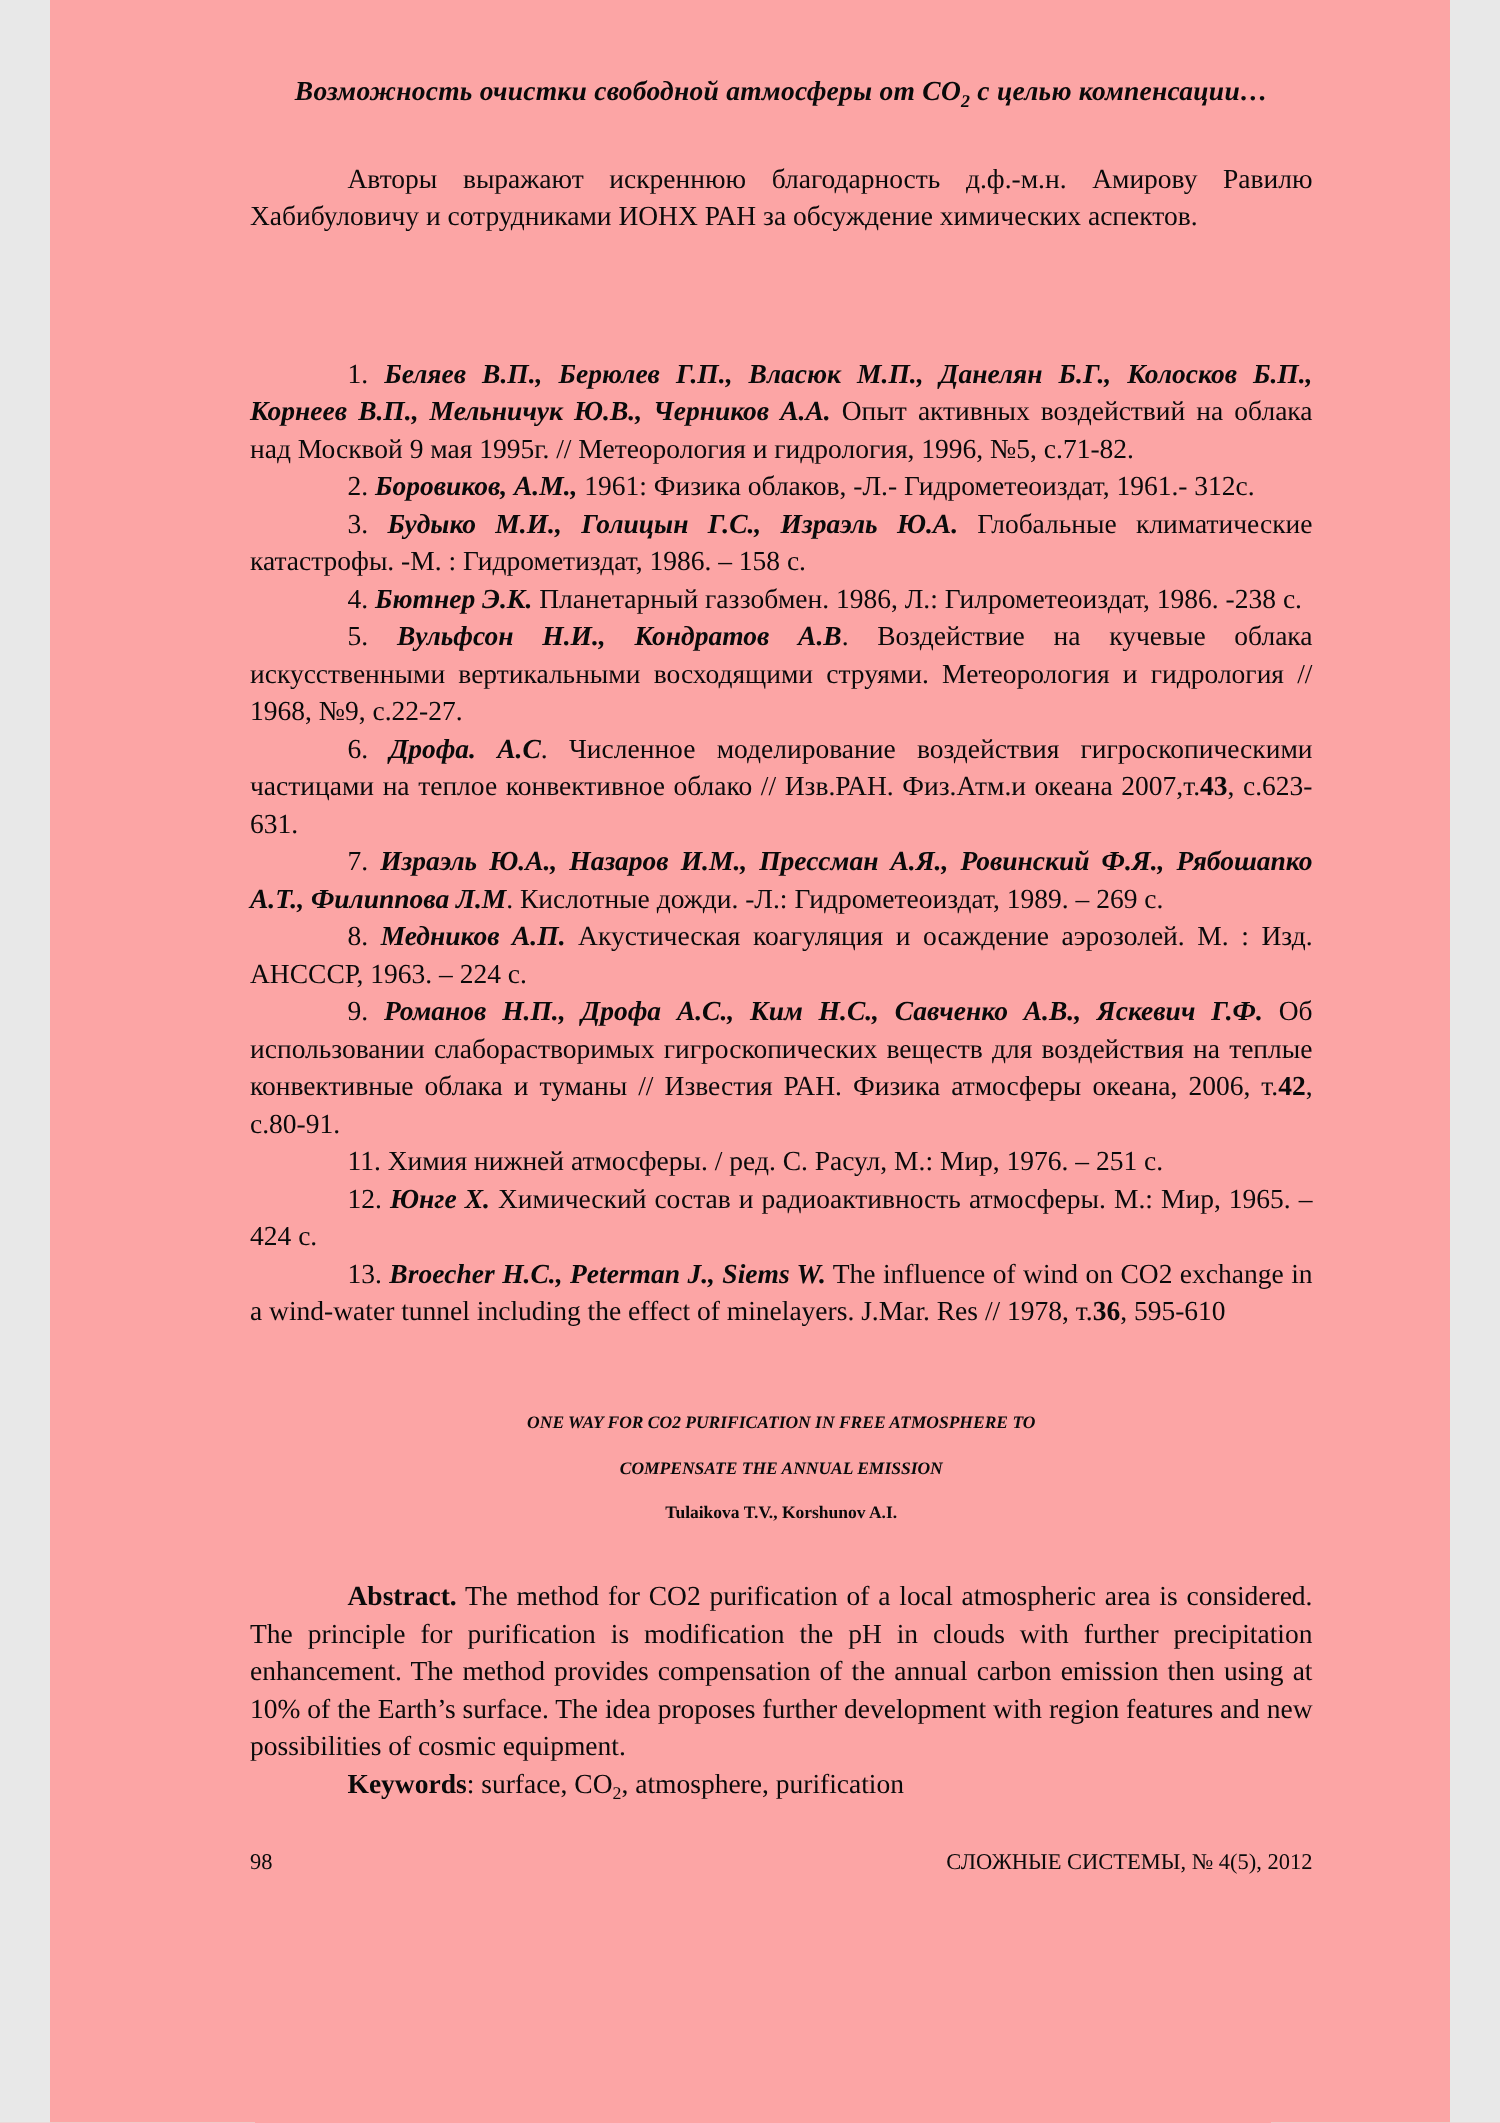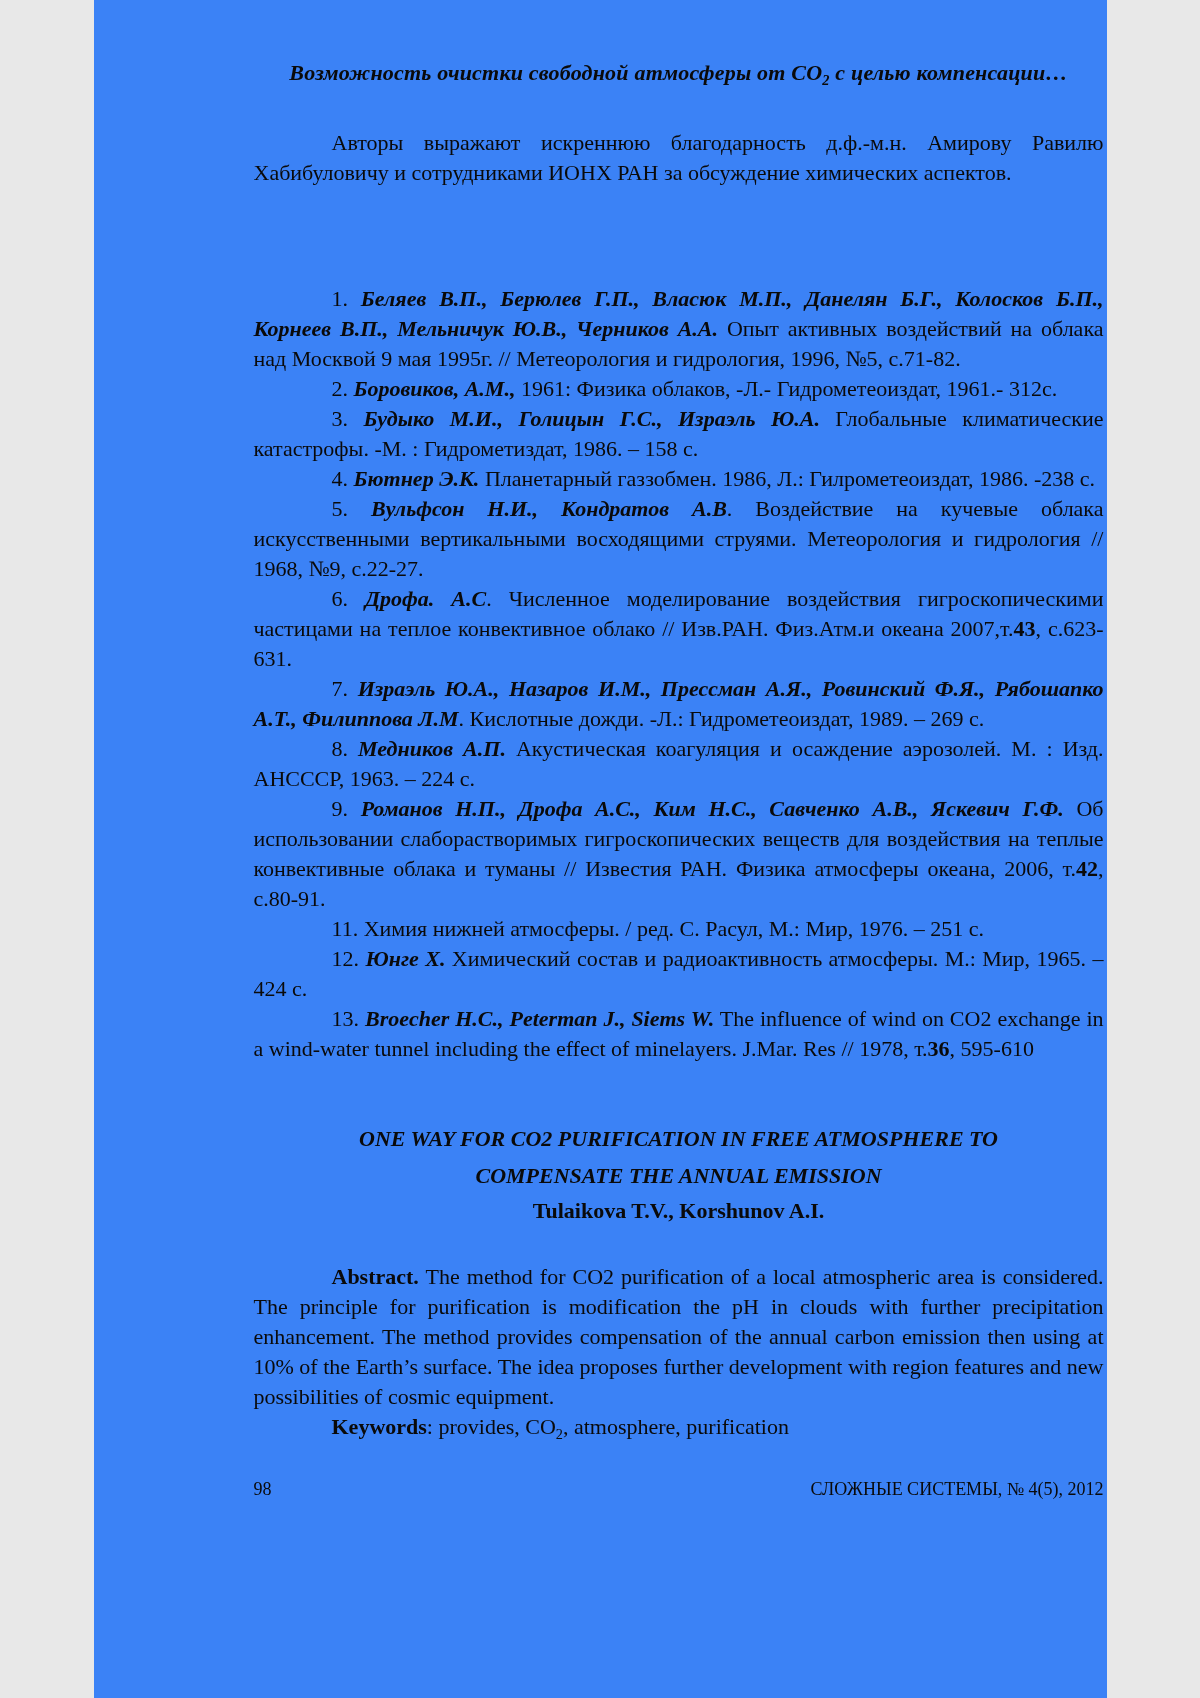--- a/index.html
+++ b/index.html
@@ -1,22 +1,22 @@
 <!DOCTYPE html>
 <html><head>
 <meta charset="utf-8">
 <style>
   html, body { margin: 0; padding: 0; background: #e8e8e8; }
   body { font-family: "Liberation Serif", "DejaVu Serif", serif; }
   .page {
     position: relative;
-    width: 1013px;
+    width: 1120px;
     height: 1698px;
     margin: 0 auto;
-    background: #3b82f6;
+    background: #fca5a5;
     color: #0a0a0a;
     overflow: hidden;
   }
   .content {
     position: absolute;
     left: 160px;
     top: 58px;
     width: 850px;
     font-size: 22px;
     line-height: 30px;
@@ -35,21 +35,21 @@
   .ref {
     margin: 0;
     text-align: justify;
     text-indent: 78px;
   }
   .eng-title {
     margin-top: 56px;
     text-align: center;
     font-weight: bold;
     font-style: italic;
-    font-size: 22px;
+    font-size: 14px;
     line-height: 37px;
   }
   .eng-authors {
     font-style: normal;
     font-weight: bold;
     line-height: 34px;
   }
   .abstract { margin-top: 34px; }
   .keywords {
     margin: 0;
@@ -94,21 +94,21 @@
     </div>
 
     <div class="eng-title">
       <div>ONE WAY FOR CO2 PURIFICATION IN FREE ATMOSPHERE TO</div>
       <div>COMPENSATE THE ANNUAL EMISSION</div>
       <div class="eng-authors">Tulaikova T.V.,  Korshunov A.I.</div>
     </div>
 
     <p class="para abstract"><span style="font-weight: bold;">Abstract.</span><span> The method for CO2 purification of a local atmospheric area is considered. The principle for purification is modification the pH in clouds with further precipitation enhancement. The method provides compensation of the annual carbon emission then using at 10% of the Earth’s surface. The idea proposes further development with region features and new possibilities of cosmic equipment.</span></p>
 
-    <p class="keywords"><span style="font-weight: bold;">Keywords</span><span>: provides, CO</span><sub>2</sub><span>, atmosphere, purification</span></p>
+    <p class="keywords"><span style="font-weight: bold;">Keywords</span><span>: surface, CO</span><sub>2</sub><span>, atmosphere, purification</span></p>
 
   </div>
 
   <div class="footer">
     <span>98</span>
     <span>СЛОЖНЫЕ СИСТЕМЫ, № 4(5), 2012</span>
   </div>
 </div>
 
 </body></html>

